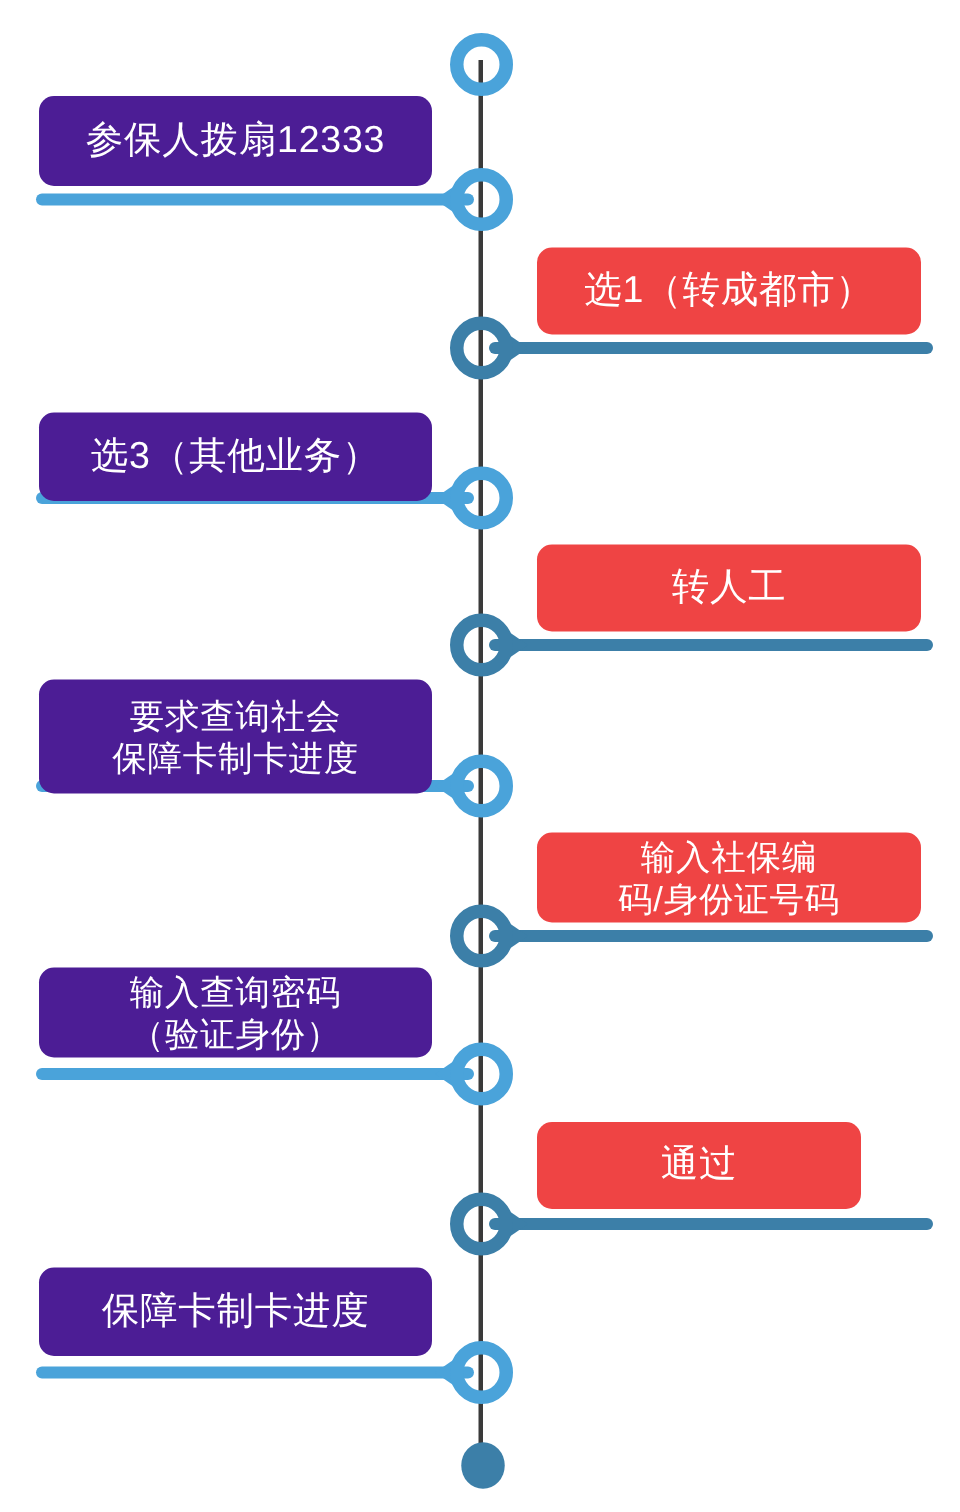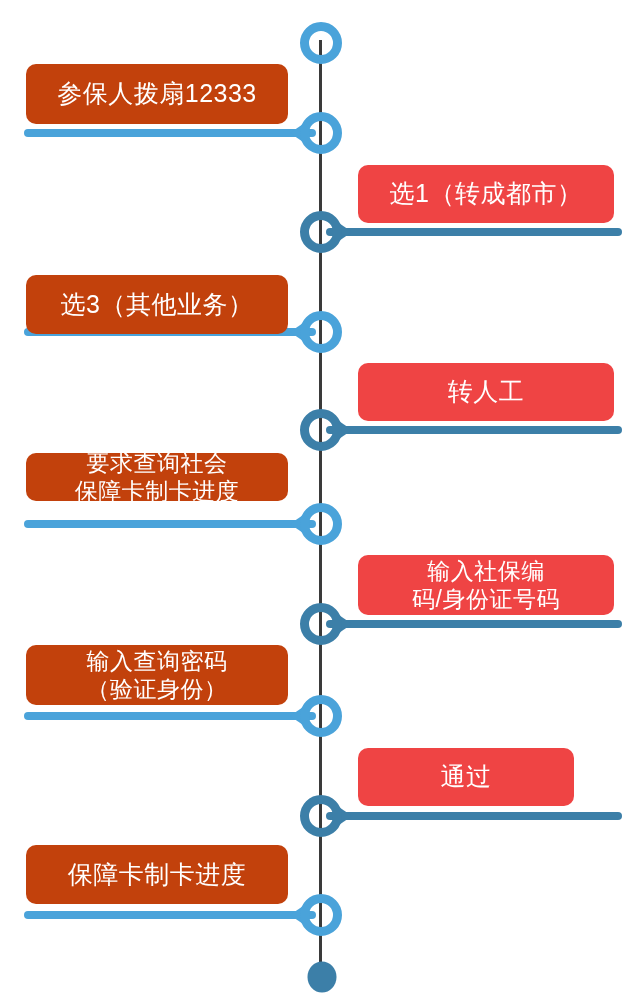--- a/index.html
+++ b/index.html
@@ -101,21 +101,21 @@
     border-radius: 10px;
     display: flex;
     align-items: center;
     justify-content: center;
     color: #ffffff;
     text-align: center;
     line-height: 1.18;
     letter-spacing: 0.5px;
     z-index: 4;
   }
-  .box.light { background: #c2410c; }
+  .box.light { background: #4c1d95; }
   .box.dark  { background: #ef4444; }
   .box .txt {
     display: block;
     white-space: pre-line;
     font-size: 25px;
     padding: 0 8px;
   }
   .box.two-line .txt { font-size: 23px; line-height: 1.22; }
 </style>
 </head>
@@ -139,21 +139,21 @@
   <div class="box light" style="left:26px; top:275px; width:262px; height:59px;">
     <span class="txt">选3（其他业务）</span>
   </div>
 
   <div class="connector right" style="top:426px; width:296px;"></div>
   <div class="box dark" style="left:358px; top:363px; width:256px; height:58px;">
     <span class="txt">转人工</span>
   </div>
 
   <div class="connector left" style="top:520px; width:292px;"></div>
-  <div class="box light two-line" style="left:26px; top:453px; width:262px; height:48px;align-items:center;">
+  <div class="box light two-line" style="left:26px; top:453px; width:262px; height:76px;align-items:center;">
     <span class="txt">要求查询社会
 保障卡制卡进度</span>
   </div>
 
   <div class="connector right" style="top:620px; width:296px;"></div>
   <div class="box dark two-line" style="left:358px; top:555px; width:256px; height:60px;">
     <span class="txt">输入社保编
 码/身份证号码</span>
   </div>
 

